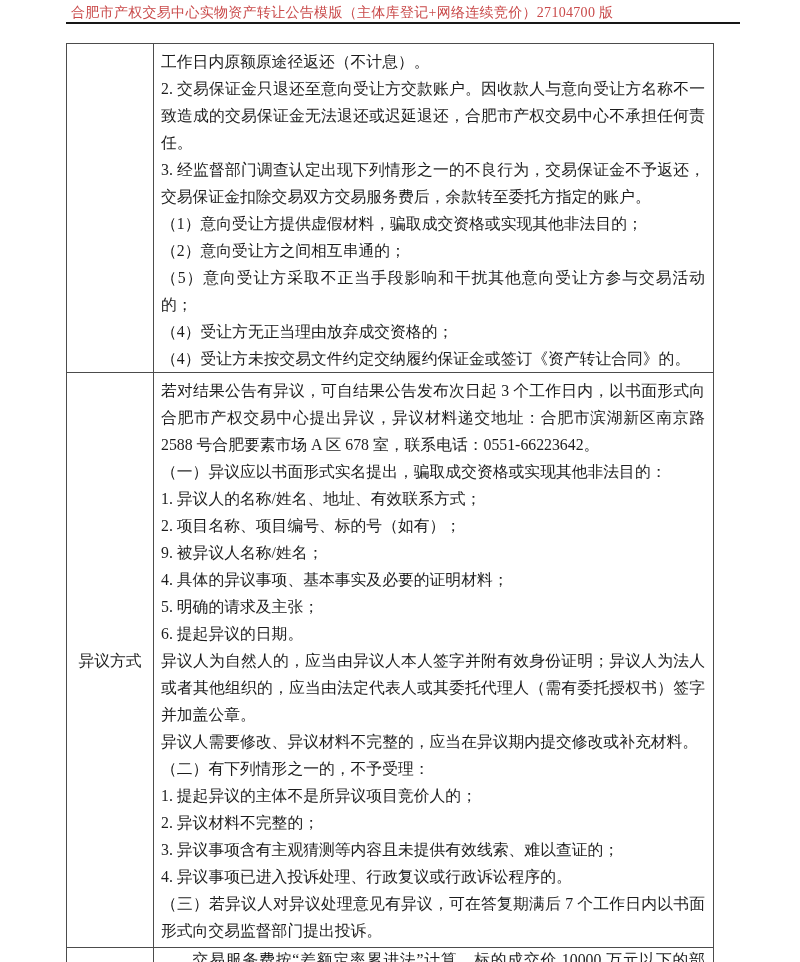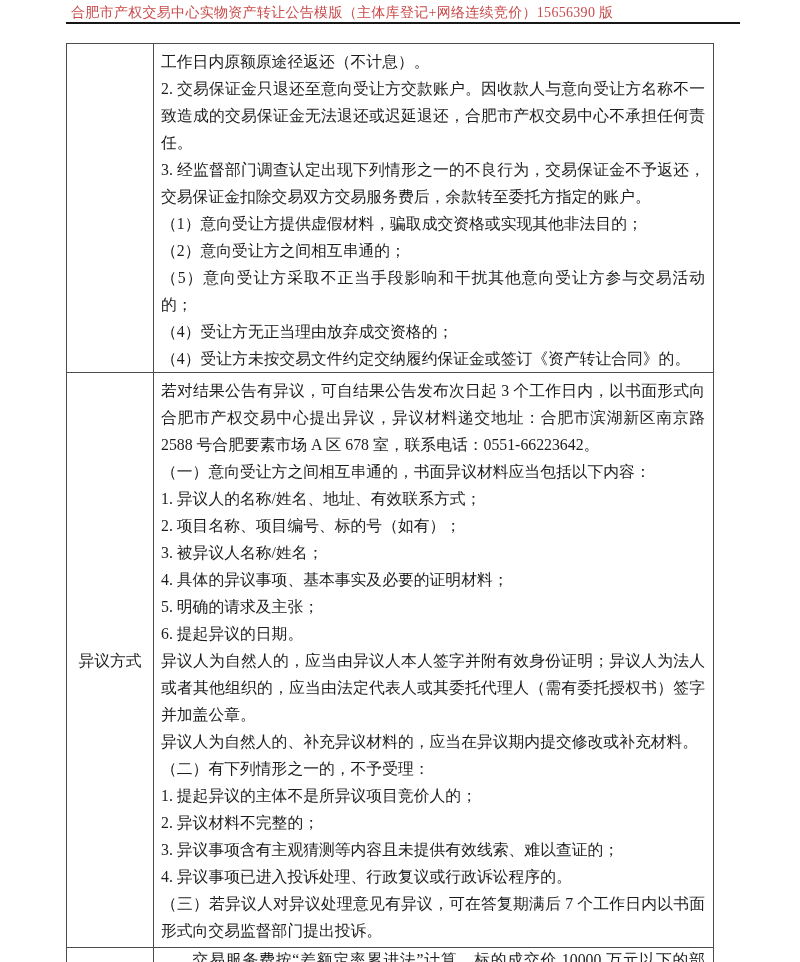--- a/index.html
+++ b/index.html
@@ -46,21 +46,21 @@
   .row-2{height:68px;text-decoration:underline;}
   .content-fee{line-height:22.5px;padding-top:1px;margin-left:18px;}
   .para{margin:0;text-align:justify;}
   .para.indent{text-indent:2em;}
 </style>
 </head>
 <body>
 
 <div class="page">
 
-  <div class="doc-title">合肥市产权交易中心实物资产转让公告模版（主体库登记+网络连续竞价）15656390 版</div>
+  <div class="doc-title">合肥市产权交易中心实物资产转让公告模版（主体库登记+网络连续竞价）27104700 版</div>
 
   <div class="header-rule"></div>
 
   <table class="doc-table">
     <colgroup>
         <col class="col-label">
         <col class="col-content">
       </colgroup>
     <tbody>
       <tr class="row-0">
@@ -73,29 +73,29 @@
             <div class="para">（2）意向受让方之间相互串通的；</div>
             <div class="para">（5）意向受让方采取不正当手段影响和干扰其他意向受让方参与交易活动的；</div>
             <div class="para">（4）受让方无正当理由放弃成交资格的；</div>
             <div class="para">（4）受让方未按交易文件约定交纳履约保证金或签订《资产转让合同》的。</div>
           </td>
       </tr>
       <tr class="row-1">
         <td class="label-cell">异议方式</td>
         <td class="content-cell">
             <div class="para">若对结果公告有异议，可自结果公告发布次日起 3 个工作日内，以书面形式向合肥市产权交易中心提出异议，异议材料递交地址：合肥市滨湖新区南京路 2588 号合肥要素市场 A 区 678 室，联系电话：0551-66223642。</div>
-            <div class="para">（一）意向受让方之间相互串通的，书面异议材料应当包括以下内容：</div>
+            <div class="para">（一）异议应以书面形式实名提出，骗取成交资格或实现其他非法目的：</div>
             <div class="para">1. 异议人的名称/姓名、地址、有效联系方式；</div>
             <div class="para">2. 项目名称、项目编号、标的号（如有）；</div>
-            <div class="para">3. 被异议人名称/姓名；</div>
+            <div class="para">9. 被异议人名称/姓名；</div>
             <div class="para">4. 具体的异议事项、基本事实及必要的证明材料；</div>
             <div class="para">5. 明确的请求及主张；</div>
             <div class="para">6. 提起异议的日期。</div>
             <div class="para">异议人为自然人的，应当由异议人本人签字并附有效身份证明；异议人为法人或者其他组织的，应当由法定代表人或其委托代理人（需有委托授权书）签字并加盖公章。</div>
-            <div class="para">异议人为自然人的、补充异议材料的，应当在异议期内提交修改或补充材料。</div>
+            <div class="para">异议人需要修改、异议材料不完整的，应当在异议期内提交修改或补充材料。</div>
             <div class="para">（二）有下列情形之一的，不予受理：</div>
             <div class="para">1. 提起异议的主体不是所异议项目竞价人的；</div>
             <div class="para">2. 异议材料不完整的；</div>
             <div class="para">3. 异议事项含有主观猜测等内容且未提供有效线索、难以查证的；</div>
             <div class="para">4. 异议事项已进入投诉处理、行政复议或行政诉讼程序的。</div>
             <div class="para">（三）若异议人对异议处理意见有异议，可在答复期满后 7 个工作日内以书面形式向交易监督部门提出投诉。</div>
           </td>
       </tr>
       <tr class="row-2">
         <td class="label-cell">交易服务

